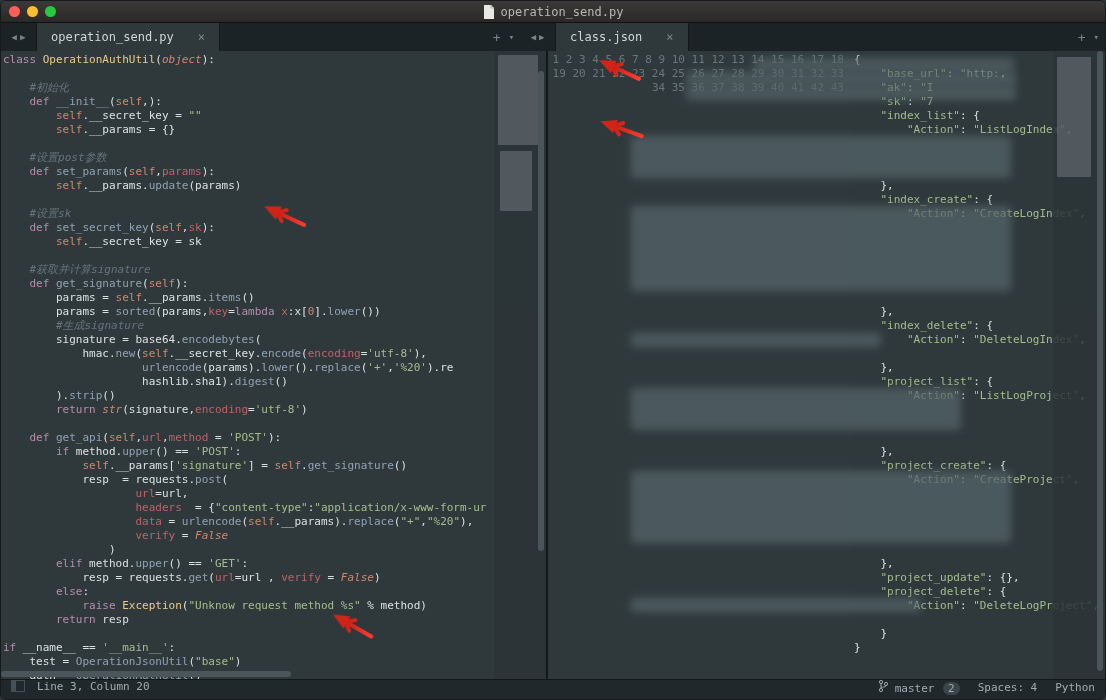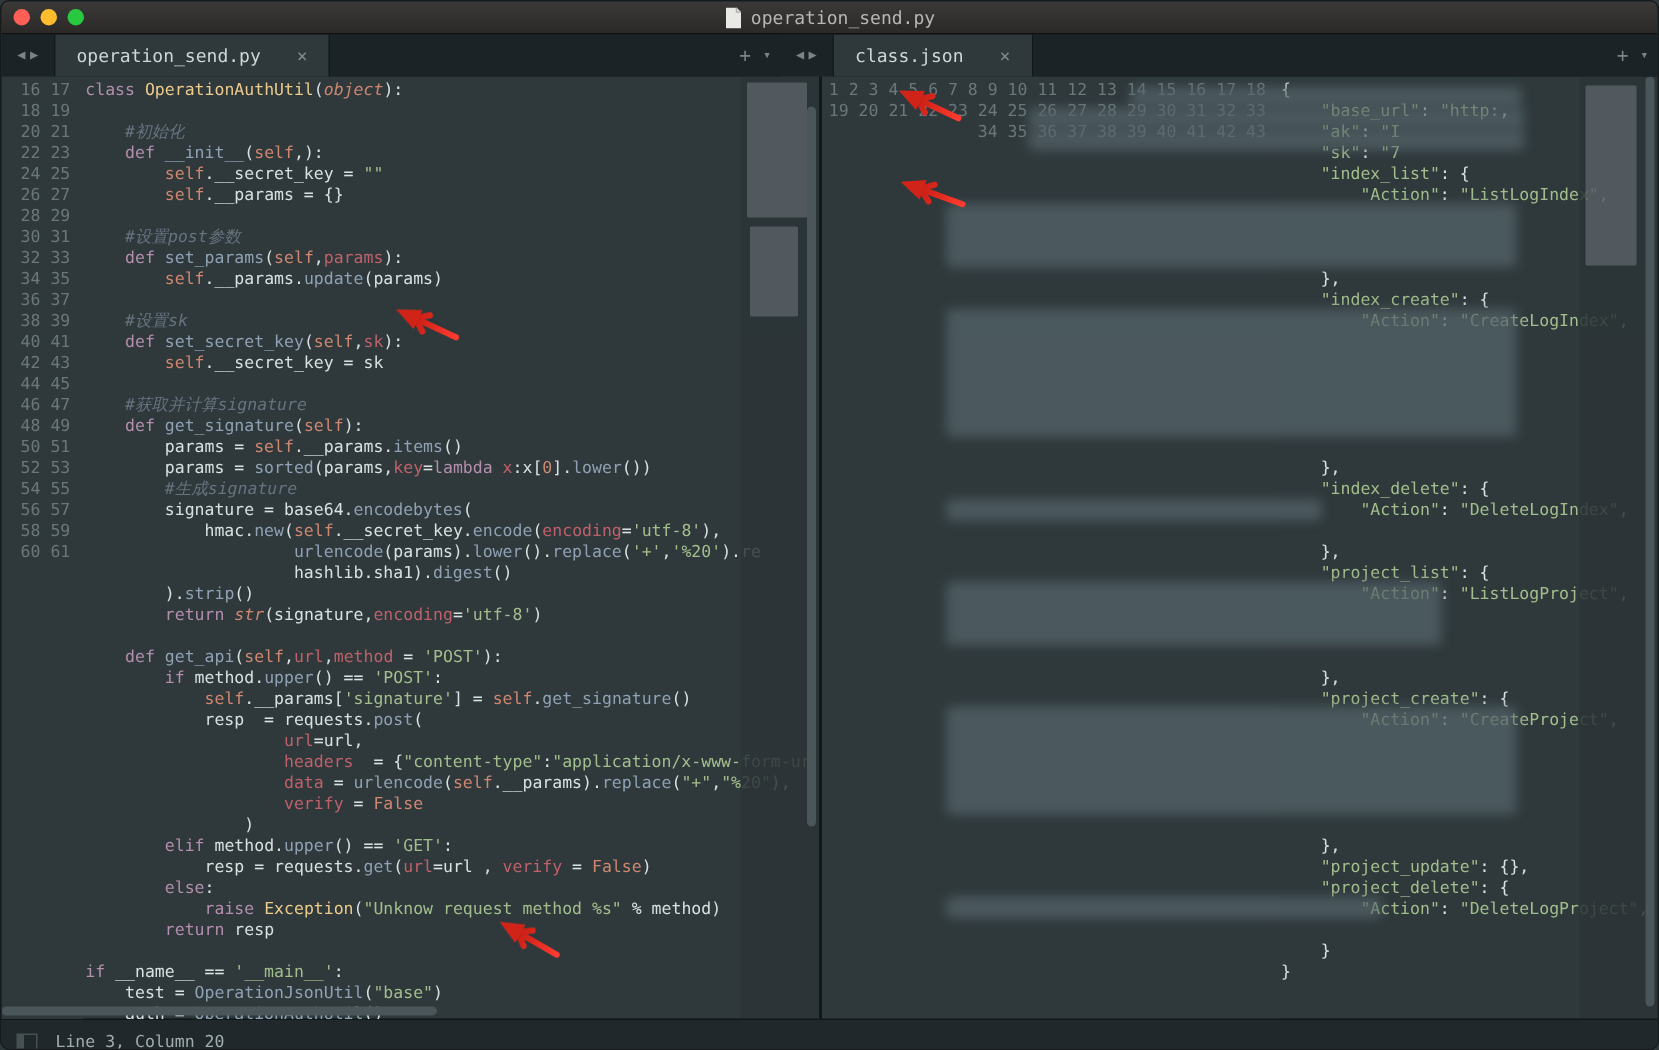--- a/index.html
+++ b/index.html
@@ -83,21 +83,21 @@
     flex:1;
   }
   .tok-kw { color:#b48ead; }
   .tok-fn { color:#8fa1b3; }
   .tok-self { color:#d08770; }
   .tok-str { color:#a3be8c; }
   .tok-num { color:#d08770; }
   .tok-com { color:#65737e; font-style:italic;}
   .tok-builtin { color:#d08770; font-style:italic;}
   .tok-cls  { color:#ebcb8b; }
-  .tok-const { color:#d08770; }
+  .tok-const { color:#d08770; font-style:italic;}
   .tok-item { color:#bf616a;}
   .tok-key { color:#a3be8c; }
 
   .minimap {
     width:52px;
     background: #2b3437;
     position:absolute; right:0; top:0; bottom:0;
     opacity:0.85;
   }
   .minimap .blob {
@@ -127,21 +127,21 @@
     filter: blur(4px);
     border-radius:3px;
     z-index: 5;
     opacity: 0.75;
   }
 
   .statusbar {
     height: 22px;
     background:#20282b;
     border-top:1px solid #12181a;
-    display:flex; align-items:flex-end;
+    display:flex; align-items:flex-start;
     color:#a1acaf; font-size:11px;
     padding: 0 10px;
     justify-content: space-between;
   }
   .statusbar .right { display:flex; gap:18px; align-items:center;}
 
   .chev { font-size:9px; color:#7a8487;}
   .plus { font-size:13px; color:#7a8487;}
 
 </style>
@@ -187,67 +187,20 @@
   <div class="tabbar-flex">
     <span class="plus">+</span>
     <span class="chev">▾</span>
   </div>
 </div>
 
 <div class="panes">
 
   <div class="pane left">
     <div class="editor">
-      <div class="gutter" id="gutter-left">16
-17
-18
-19
-20
-21
-22
-23
-24
-25
-26
-27
-28
-29
-30
-31
-32
-33
-34
-35
-36
-37
-38
-39
-40
-41
-42
-43
-44
-45
-46
-47
-48
-49
-50
-51
-52
-53
-54
-55
-56
-57
-58
-59
-60
-61
-</div>
       <div class="code" id="code-left"><div><span class="tok-kw">class</span> <span class="tok-cls">OperationAuthUtil</span>(<span class="tok-builtin">object</span>):</div><div>&nbsp;</div><div>    <span class="tok-com">#初始化</span></div><div>    <span class="tok-kw">def</span> <span class="tok-fn">__init__</span>(<span class="tok-self">self</span>,):</div><div>        <span class="tok-self">self</span>.__secret_key = <span class="tok-str">""</span></div><div>        <span class="tok-self">self</span>.__params = {}</div><div>&nbsp;</div><div>    <span class="tok-com">#设置post参数</span></div><div>    <span class="tok-kw">def</span> <span class="tok-fn">set_params</span>(<span class="tok-self">self</span>,<span class="tok-item">params</span>):</div><div>        <span class="tok-self">self</span>.__params.<span class="tok-fn">update</span>(params)</div><div>&nbsp;</div><div>    <span class="tok-com">#设置sk</span></div><div>    <span class="tok-kw">def</span> <span class="tok-fn">set_secret_key</span>(<span class="tok-self">self</span>,<span class="tok-item">sk</span>):</div><div>        <span class="tok-self">self</span>.__secret_key = sk</div><div>&nbsp;</div><div>    <span class="tok-com">#获取并计算signature</span></div><div>    <span class="tok-kw">def</span> <span class="tok-fn">get_signature</span>(<span class="tok-self">self</span>):</div><div>        params = <span class="tok-self">self</span>.__params.<span class="tok-fn">items</span>()</div><div>        params = <span class="tok-fn">sorted</span>(params,<span class="tok-item">key</span>=<span class="tok-kw">lambda</span> <span class="tok-item">x</span>:x[<span class="tok-num">0</span>].<span class="tok-fn">lower</span>())</div><div>        <span class="tok-com">#生成signature</span></div><div>        signature = base64.<span class="tok-fn">encodebytes</span>(</div><div>            hmac.<span class="tok-fn">new</span>(<span class="tok-self">self</span>.__secret_key.<span class="tok-fn">encode</span>(<span class="tok-item">encoding</span>=<span class="tok-str">'utf-8'</span>),</div><div>                     <span class="tok-fn">urlencode</span>(params).<span class="tok-fn">lower</span>().<span class="tok-fn">replace</span>(<span class="tok-str">'+'</span>,<span class="tok-str">'%20'</span>).re</div><div>                     hashlib.sha1).<span class="tok-fn">digest</span>()</div><div>        ).<span class="tok-fn">strip</span>()</div><div>        <span class="tok-kw">return</span> <span class="tok-builtin">str</span>(signature,<span class="tok-item">encoding</span>=<span class="tok-str">'utf-8'</span>)</div><div>&nbsp;</div><div>    <span class="tok-kw">def</span> <span class="tok-fn">get_api</span>(<span class="tok-self">self</span>,<span class="tok-item">url</span>,<span class="tok-item">method</span> = <span class="tok-str">'POST'</span>):</div><div>        <span class="tok-kw">if</span> method.<span class="tok-fn">upper</span>() == <span class="tok-str">'POST'</span>:</div><div>            <span class="tok-self">self</span>.__params[<span class="tok-str">'signature'</span>] = <span class="tok-self">self</span>.<span class="tok-fn">get_signature</span>()</div><div>            resp  = requests.<span class="tok-fn">post</span>(</div><div>                    <span class="tok-item">url</span>=url,</div><div>                    <span class="tok-item">headers</span>  = {<span class="tok-str">"content-type"</span>:<span class="tok-str">"application/x-www-form-ur</span></div><div>                    <span class="tok-item">data</span> = <span class="tok-fn">urlencode</span>(<span class="tok-self">self</span>.__params).<span class="tok-fn">replace</span>(<span class="tok-str">"+"</span>,<span class="tok-str">"%20"</span>),</div><div>                    <span class="tok-item">verify</span> = <span class="tok-const">False</span></div><div>                )</div><div>        <span class="tok-kw">elif</span> method.<span class="tok-fn">upper</span>() == <span class="tok-str">'GET'</span>:</div><div>            resp = requests.<span class="tok-fn">get</span>(<span class="tok-item">url</span>=url , <span class="tok-item">verify</span> = <span class="tok-const">False</span>)</div><div>        <span class="tok-kw">else</span>:</div><div>            <span class="tok-kw">raise</span> <span class="tok-cls">Exception</span>(<span class="tok-str">"Unknow request method %s"</span> % method)</div><div>        <span class="tok-kw">return</span> resp</div><div>&nbsp;</div><div><span class="tok-kw">if</span> __name__ == <span class="tok-str">'__main__'</span>:</div><div>    test = <span class="tok-fn">OperationJsonUtil</span>(<span class="tok-str">"base"</span>)</div><div>    auth = <span class="tok-fn">OperationAuthUtil</span>()</div></div>
     </div>
     <div class="minimap">
       <div class="blob" style="left:4px;top:4px;width:40px;height:90px;"></div>
       <div class="blob" style="left:6px;top:100px;width:32px;height:60px;"></div>
     </div>
     <div class="scrollbar-v">
       <div class="thumb" style="top:20px;height:480px;"></div>
     </div>
     <div class="scrollbar-h">
@@ -322,20 +275,34 @@
     </div>
 </div>
 
 <div class="statusbar">
   <div style="border:1px solid #465055;width:14px;height:12px;display:flex;">
       <div style="width:4px;background:#465055;"></div>
     </div>
   <div style="flex:0 0 12px;"></div>
   <div>Line 3, Column 20</div>
   <div style="flex:1"></div>
+  <div class="right">
+    <span>
+      <svg width="10" height="12" viewBox="0 0 10 12">
+          <circle cx="3" cy="2" r="1.6" fill="none" stroke="#a1acaf"></circle>
+          <circle cx="3" cy="10" r="1.6" fill="none" stroke="#a1acaf"></circle>
+          <circle cx="8" cy="4" r="1.6" fill="none" stroke="#a1acaf"></circle>
+          <path d="M3 3v5M8 5c0 3-5 2-5 2" fill="none" stroke="#a1acaf"></path>
+        </svg>
+      <span>master</span>
+      <span style="background:#3a4548;border-radius:7px;padding:0 5px;margin-left:2px;">2</span>
+    </span>
+    <span>Spaces: 4</span>
+    <span>Python</span>
+  </div>
 </div>
 
 <div class="arrow" style="left: 261px; top: 205px; transform: rotate(205deg);"><svg width="46" height="20" viewBox="0 0 46 20">
       <defs>
         <linearGradient id="g261" x1="0" x2="1">
           <stop offset="0" stop-color="#ff3b2f"></stop>
           <stop offset="1" stop-color="#c81e14"></stop>
         </linearGradient>
       </defs>
       <path d="M2 10 L32 10 M32 10 L24 4 M32 10 L24 16" stroke="url(#g261)" stroke-width="4" stroke-linecap="round" fill="none"></path>

